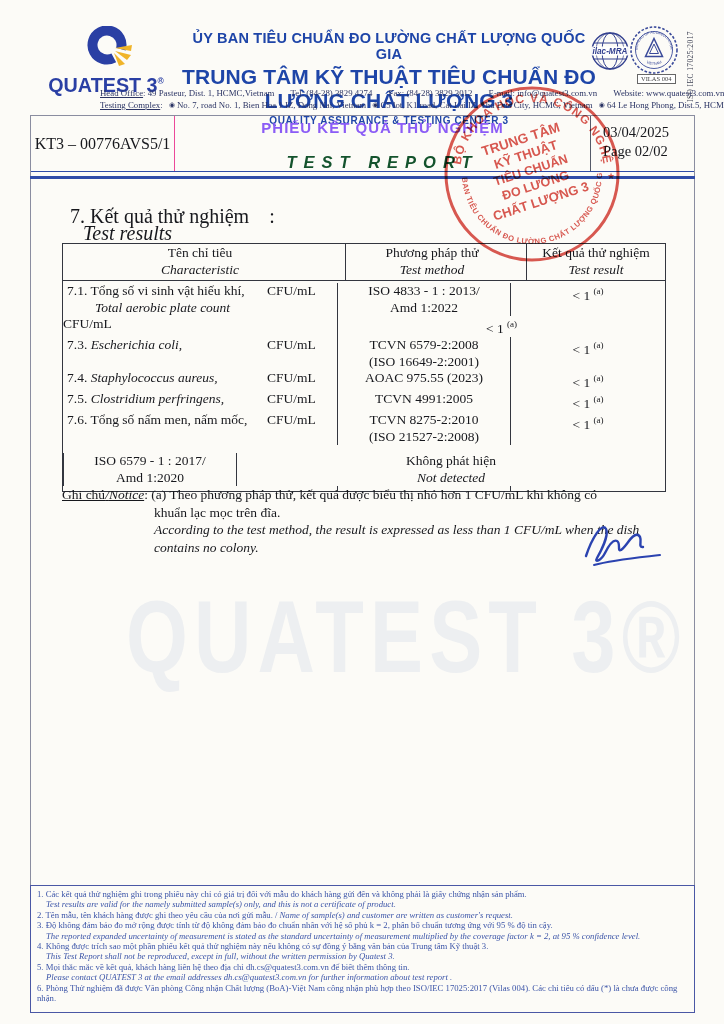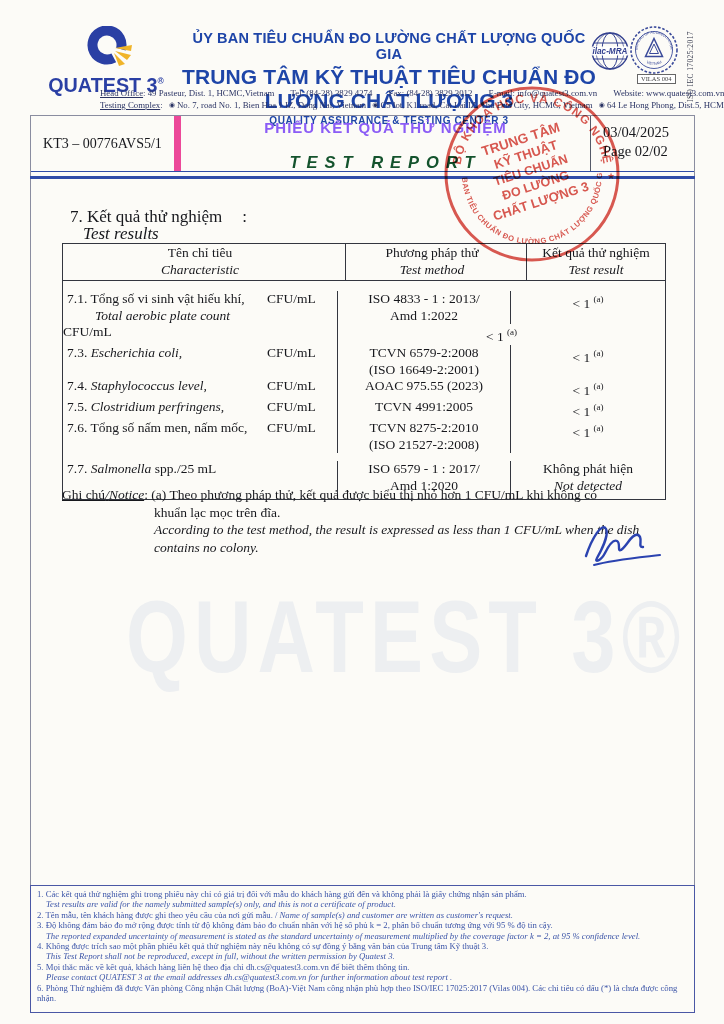--- a/index.html
+++ b/index.html
@@ -33,48 +33,48 @@
     font-size:6.5px; line-height:8px; padding:0 3px; background:#fff; font-family:"Liberation Serif",serif; }
   .iso-vert { position:absolute; left:646px; top:22px; width:88px; height:88px; pointer-events:none; }
   .iso-vert span { position:absolute; left:0; top:40px; width:88px; text-align:center;
     transform:rotate(-90deg); font-size:7.5px; color:#3b3f52; letter-spacing:.4px; display:block; }
 
   
   .frame { position:absolute; left:30px; top:115px; width:665px; height:898px;
     border:1px solid #8a8da0; box-sizing:border-box; }
   .tbar { position:absolute; left:0; top:0; width:100%; height:56px; display:flex;
     border-bottom:1px solid #2f4ba8; box-sizing:border-box; }
-  .tb-left { width:143px; border-right:7px solid #ec4899; display:flex; align-items:center;
-    justify-content:center; font-size:14px; }
+  .tb-left { width:143px; border-right:1px solid #ec4899; display:flex; align-items:center;
+    justify-content:center; font-size:16px; }
   .tb-mid { flex:1; text-align:center; padding-top:3px; }
   .tb-right { width:104px; border-left:1px solid #555a68; font-size:14.5px; line-height:19px;
     padding:7px 0 0 12px; box-sizing:border-box; }
   .title-vi { font-family:"Liberation Sans",sans-serif; font-weight:bold; font-size:15px;
     color:#8b5cf6; letter-spacing:1px; }
   .title-en { font-family:"Liberation Sans",sans-serif; font-weight:bold; font-style:italic;
     font-size:16.5px; color:#14532d; letter-spacing:7px; margin-top:17px; }
   .dline { position:absolute; left:-1px; top:60px; width:665px; height:2.5px; background:#2f4ba8; }
 
   
   .stamp { position:absolute; left:438px; top:80px; width:188px; height:188px; z-index:6;
     opacity:.88; mix-blend-mode:multiply; pointer-events:none; }
 
   
-  .sec { position:absolute; left:70px; top:208px; font-size:17px; line-height:17px; }
+  .sec { position:absolute; left:70px; top:208px; font-size:20px; line-height:17px; }
   .sec .colon { margin-left:20px; }
   .sec-en { padding-left:13px; }
 
   .tbl { position:absolute; left:62px; top:243px; width:604px; border:1.2px solid #33363f;
     box-sizing:border-box; font-size:13.5px; line-height:16.5px; background:transparent; }
   .thead { display:flex; border-bottom:1.2px solid #33363f; text-align:center;gap:8px; }
   .th { padding:1px 0 2px; }
   .c1 { width:274px; box-sizing:border-box; }
   .c2 { width:173px; border-left:1.2px solid #33363f; box-sizing:border-box; text-align:center; }
   .c3 { flex:1; border-left:1.2px solid #33363f; box-sizing:border-box; text-align:center; }
-  .tbody-pad { padding-top:2px;margin-top:8px; }
+  .tbody-pad { padding-top:2px; }
   .trow { display:flex; align-items:stretch; }
   .trow .c2, .trow .c3 { min-height:100%; }
   .cell-name { display:flex; }
   .nm { flex:1; padding-left:4px; }
   .nm2 { font-style:italic; padding-left:28px; }
   .unit { width:70px; }
   .res sup { font-size:9px; }
   .last-row { margin-top:8px; }
   .tbl-bottom-pad { height:5px; display:flex; }
   .tbl-bottom-pad .c2, .tbl-bottom-pad .c3 { height:auto; }
@@ -255,21 +255,21 @@
           <div>TCVN 6579-2:2008</div>
           <div>(ISO 16649-2:2001)</div>
         </div>
       <div class="c3 res">
           <div><span>&lt; 1</span> <sup>(a)</sup></div>
         </div>
     </div>
 
     <div class="trow">
       <div class="c1 cell-name">
-          <div class="nm"><span>7.4.</span> <span class="it">Staphylococcus level,</span><span></span></div>
+          <div class="nm"><span>7.4.</span> <span class="it">Staphylococcus aureus,</span><span></span></div>
           <div class="unit">CFU/mL</div>
         </div>
       <div class="c2">
           <div>AOAC 975.55 (2023)</div>
           <div></div>
         </div>
       <div class="c3 res">
           <div><span>&lt; 1</span> <sup>(a)</sup></div>
         </div>
     </div>
@@ -296,24 +296,20 @@
       <div class="c2">
           <div>TCVN 8275-2:2010</div>
           <div>(ISO 21527-2:2008)</div>
         </div>
       <div class="c3 res">
           <div><span>&lt; 1</span> <sup>(a)</sup></div>
         </div>
     </div>
 
     <div class="trow last-row">
-      <div class="c1 cell-name">
-          <div class="nm"><span>7.7.</span> <span class="it">Salmonella</span><span> spp./25 mL</span></div>
-          <div class="unit"></div>
-        </div>
       <div class="c2">
           <div>ISO 6579 - 1 : 2017/</div>
           <div>Amd 1:2020</div>
         </div>
       <div class="c3 res">
           <div>Không phát hiện</div>
           <div class="it">Not detected</div>
         </div>
     </div>
     <div class="trow tbl-bottom-pad">

